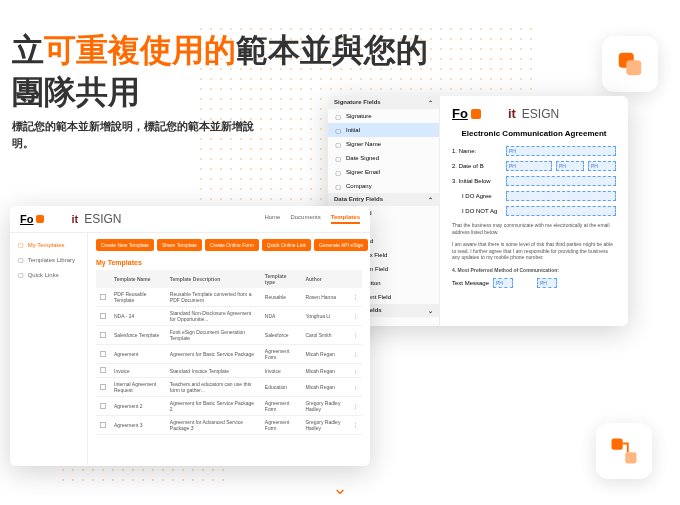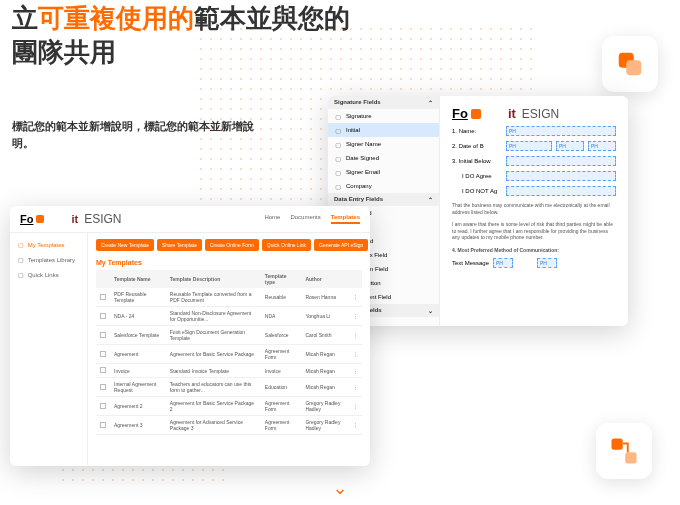--- a/index.html
+++ b/index.html
@@ -1,20 +1,20 @@
 <!DOCTYPE html>
 <html><head>
 <meta charset="utf-8">
 <style>
 * { margin: 0; padding: 0; box-sizing: border-box; }
 body { width: 680px; height: 505px; font-family: Arial, "Microsoft JhengHei", sans-serif; position: relative; background: #fff; overflow: hidden; }
 .dotgrid { position: absolute; background-image: radial-gradient(circle, #f5c89a 1.5px, transparent 1.5px); background-size: 10px 10px; }
 .dotgrid.top { top: 24px; left: 196px; width: 340px; height: 260px; opacity: 0.6; }
 .dotgrid.bot { bottom: 20px; left: 58px; width: 170px; height: 40px; opacity: 0.6; }
-.heading { position: absolute; top: 2px; left: 12px; font-size: 26px; font-weight: 700; line-height: 1.3; color: #333; }
+.heading { position: absolute; top: 30px; left: 12px; font-size: 32px; font-weight: 700; line-height: 1.3; color: #333; }
 .heading .hl { color: #ff6b00; }
 .sub { position: absolute; top: 118px; left: 12px; width: 260px; font-size: 11px; color: #333; font-weight: 700; line-height: 1.5; }
 .sub p { margin-bottom: 14px; }
 .deco-icon { position: absolute; width: 56px; height: 56px; background: #fff; border-radius: 12px; box-shadow: 0 4px 18px rgba(0,0,0,.12); display: flex; align-items: center; justify-content: center; }
 .deco-icon svg { width: 30px; height: 30px; }
 .deco-icon.tr { top: 36px; right: 22px; }
 .deco-icon.br { bottom: 26px; right: 28px; }
 .panel { position: absolute; background: #fff; border-radius: 6px; box-shadow: 0 6px 28px rgba(0,0,0,.18); overflow: hidden; }
 .panel-doc { top: 96px; right: 52px; width: 300px; height: 230px; display: flex; }
 .fields-col { width: 112px; background: #fbfbfb; border-right: 1px solid #eee; font-size: 6px; }
@@ -149,20 +149,21 @@
         <span>⌄</span>
       </div>
     </div>
   <div class="doc-col">
     <div class="brand">
       <span class="fo">Fo</span>
         <span style="color:#ff6b00;width:10px;height:10px;background:#ff6b00;border-radius:2px;display:inline-block;margin:0 1px"></span>
         <span class="it">it</span>
       <span class="sub2">ESIGN</span>
     </div>
+    <div class="doc-title">Electronic Communication Agreement</div>
     <div id="doc-rows">
         <div class="doc-row">
           <span class="lbl">1. Name:</span>
           <span class="phfield">PH</span>
         </div>
         <div class="doc-row">
           <span class="lbl">2. Date of B</span>
           <span class="phfield">PH</span>
           <span class="phfield sm">PH</span>
           <span class="phfield sm">PH</span>

